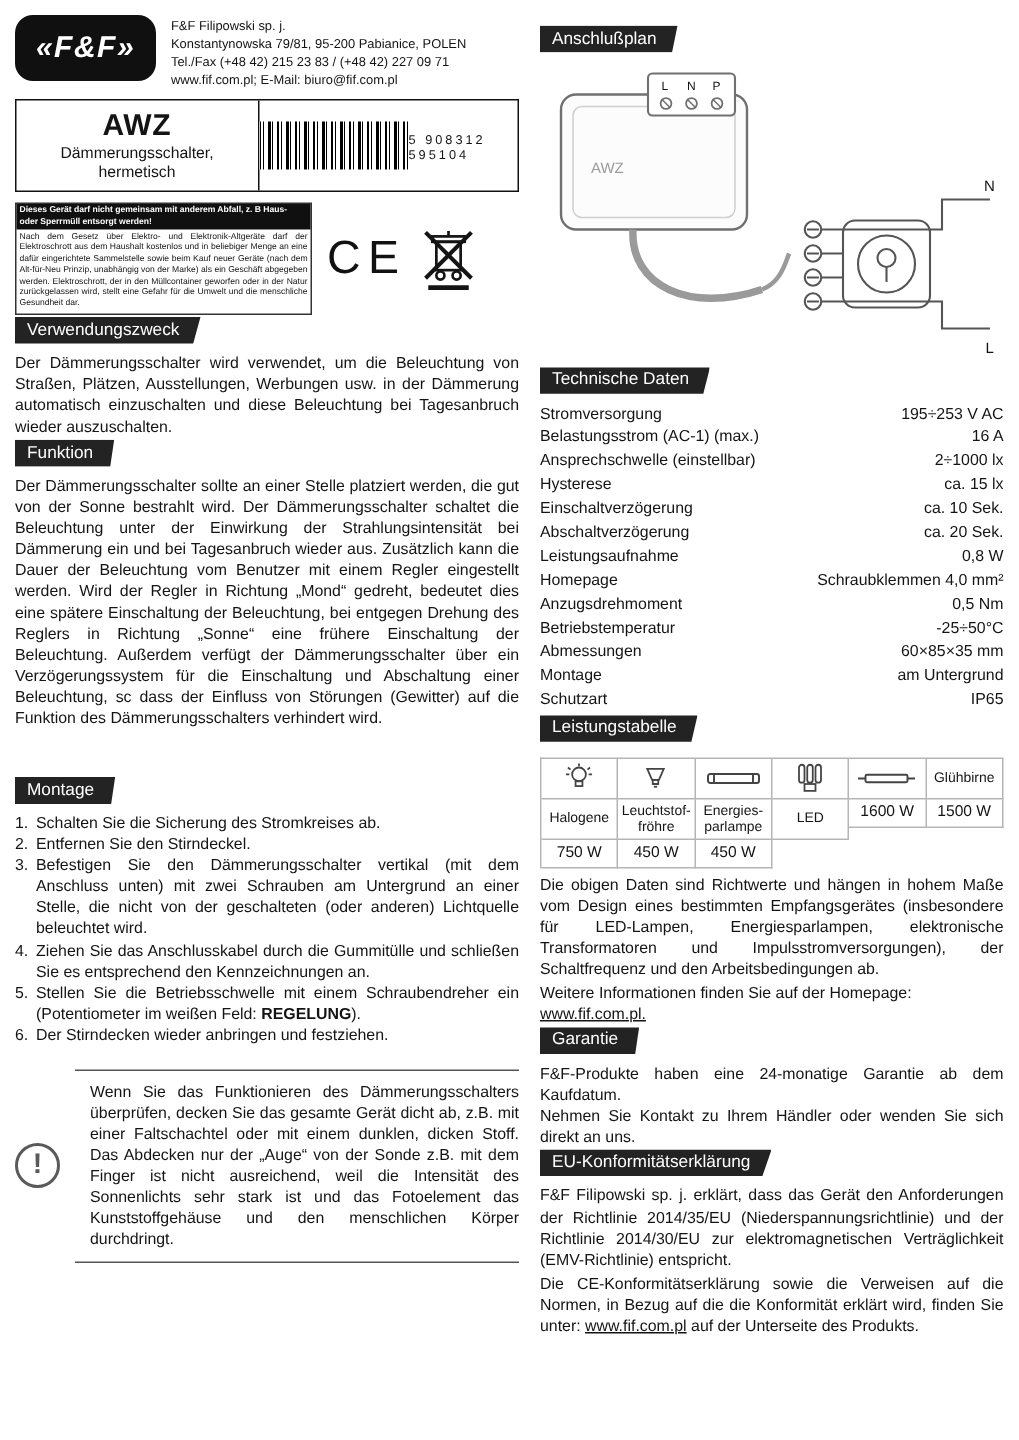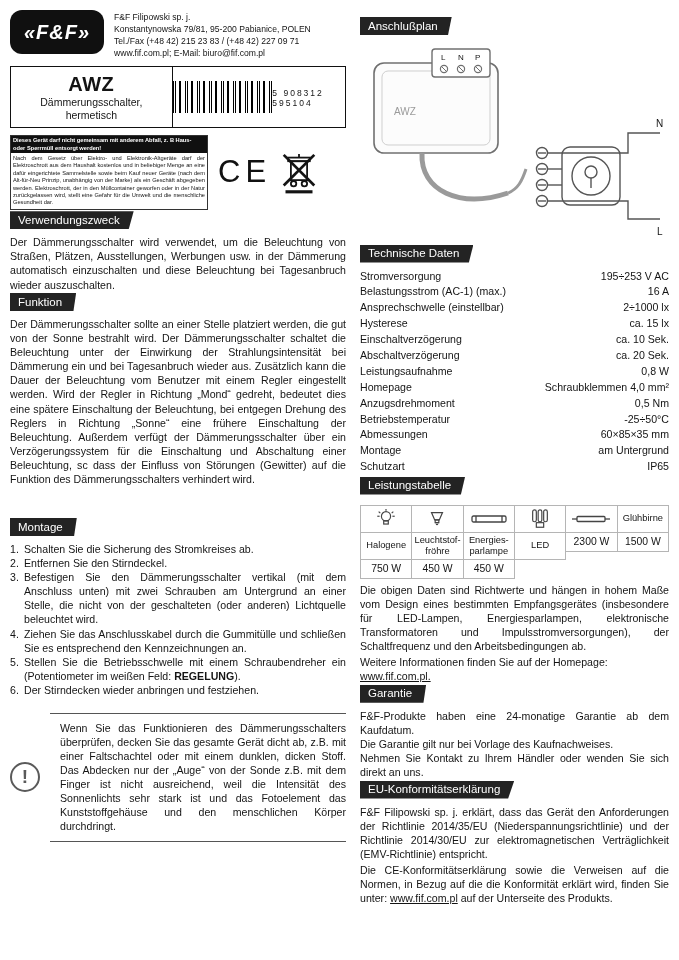--- a/index.html
+++ b/index.html
@@ -326,35 +326,34 @@
           <rect x="6" y="5.5" width="28" height="5" rx="1"></rect>
             <line x1="1" y1="8" x2="6" y2="8"></line>
             <line x1="34" y1="8" x2="39" y2="8"></line>
         </svg>
       </div>
       <div class="lcell name">Glühbirne</div>
       <div class="lcell name">Halogene</div>
       <div class="lcell name">Leuchtstof-fröhre</div>
       <div class="lcell name">Energies-parlampe</div>
       <div class="lcell name">LED</div>
-      <div class="lcell value">2300 W</div>
+      <div class="lcell value">1600 W</div>
       <div class="lcell value">1500 W</div>
       <div class="lcell value">750 W</div>
       <div class="lcell value">450 W</div>
       <div class="lcell value">450 W</div>
     </div>
 
     <p class="body mt4">Die obigen Daten sind Richtwerte und hängen in hohem Maße vom Design eines bestimmten Empfangsgerätes (insbesondere für LED-Lampen, Energiesparlampen, elektronische Transformatoren und Impulsstromversorgungen), der Schaltfrequenz und den Arbeitsbedingungen ab.</p>
     <p class="body mt2">Weitere Informationen finden Sie auf der Homepage:</p>
     <p class="body"><span class="link">www.fif.com.pl.</span></p>
 
     <div class="sec-label">Garantie</div>
     <div class="glines">
       <div>F&amp;F-Produkte haben eine 24-monatige Garantie ab dem Kaufdatum.</div>
-      <div>Die Garantie gilt nur bei Vorlage des Kaufnachweises.</div>
       <div>Nehmen Sie Kontakt zu Ihrem Händler oder wenden Sie sich direkt an uns.</div>
     </div>
 
     <div class="sec-label">EU-Konformitätserklärung</div>
     <p class="body">F&amp;F Filipowski sp. j. erklärt, dass das Gerät den Anforderungen der Richtlinie 2014/35/EU (Niederspannungsrichtlinie) und der Richtlinie 2014/30/EU zur elektromagnetischen Verträglichkeit (EMV-Richtlinie) entspricht.</p>
     <p class="body mt2">
       <span>Die CE-Konformitätserklärung sowie die Verweisen auf die Normen, in Bezug auf die die Konformität erklärt wird, finden Sie unter: </span><span class="link">www.fif.com.pl</span><span> auf der Unterseite des Produkts.</span>
     </p>
 
   </div>

